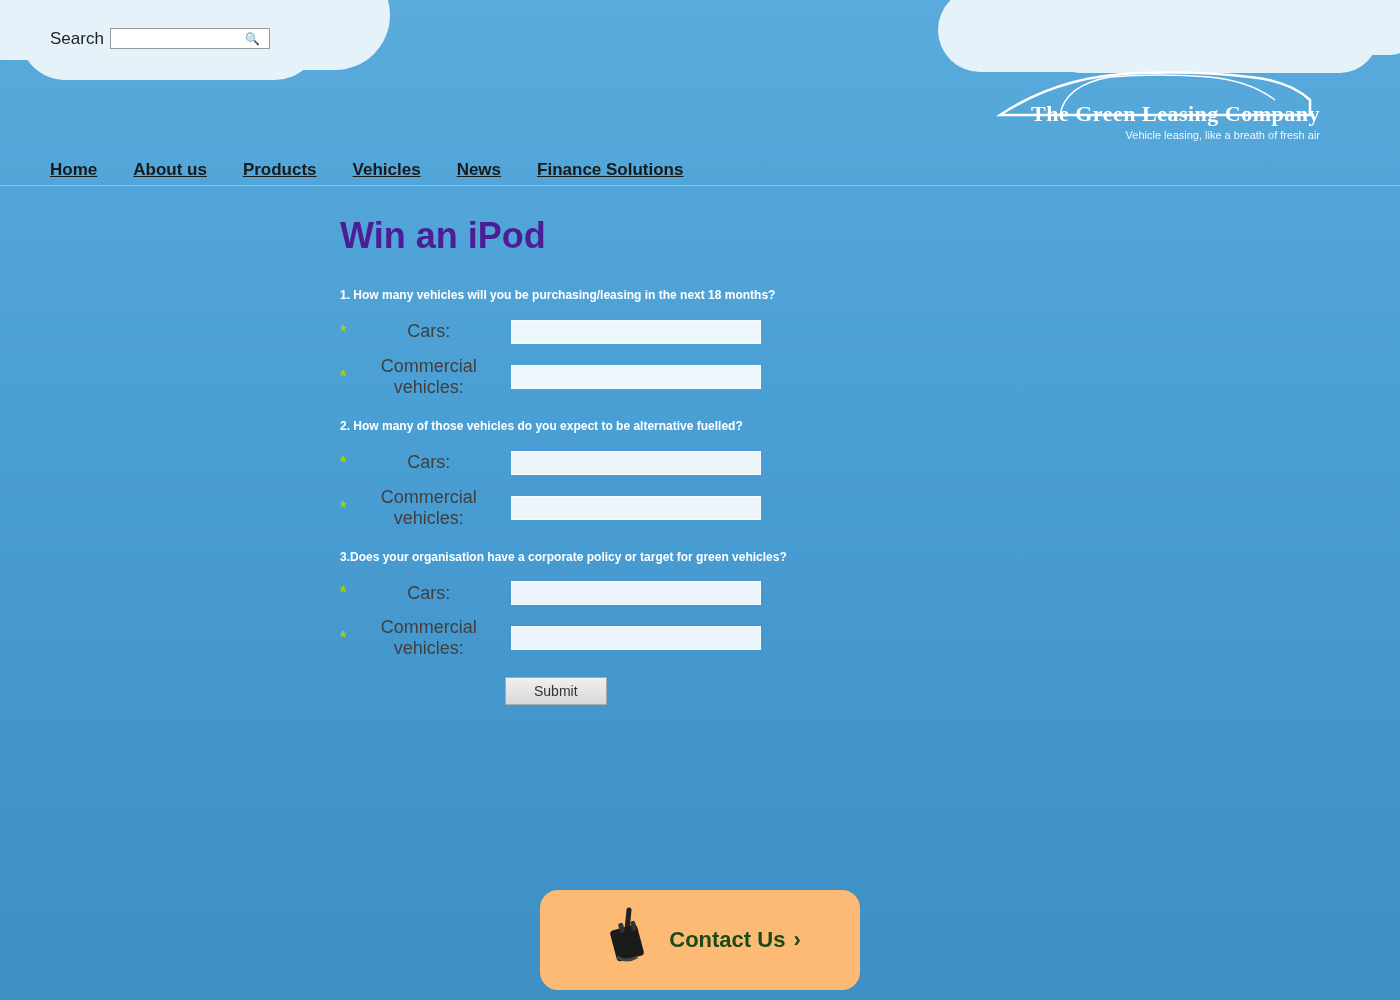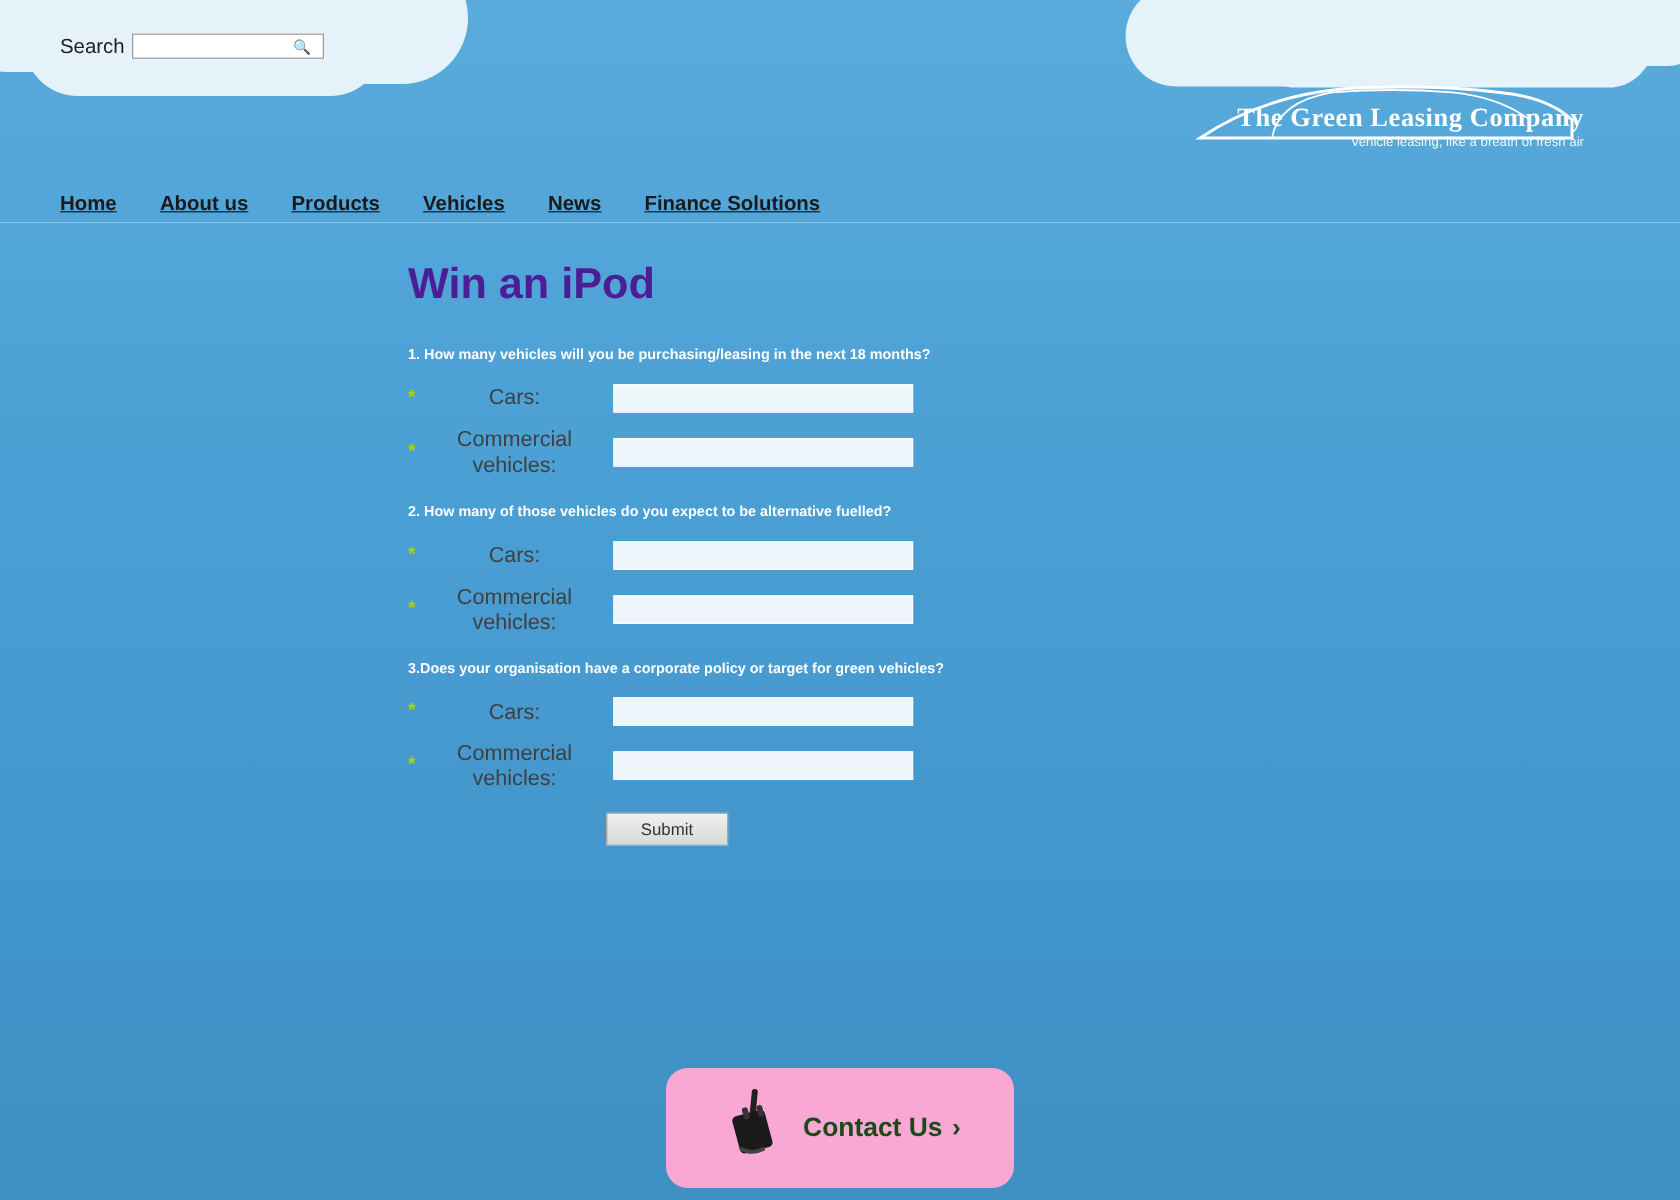--- a/index.html
+++ b/index.html
@@ -93,20 +93,21 @@
       right: 0;
       text-align: right;
     }
 
     .logo-company-name {
       font-size: 22px;
       color: white;
       font-weight: bold;
       font-family: 'Georgia', serif;
       letter-spacing: 0.5px;
+      margin-top: 16px;
     }
 
     .logo-tagline {
       font-size: 11px;
       color: rgba(255,255,255,0.9);
       margin-top: 2px;
     }
 
     
     .nav {
@@ -210,23 +211,23 @@
       cursor: pointer;
       color: #333;
     }
 
     
     .contact-banner {
       position: absolute;
       bottom: 10px;
       left: 50%;
       transform: translateX(-50%);
-      width: 290px;
+      width: 320px;
       height: 100px;
-      background: #f9a8d4;
+      background: #fdba74;
       border-radius: 18px;
       display: flex;
       align-items: center;
       justify-content: center;
       gap: 10px;
       cursor: pointer;
       overflow: hidden;
     }
 
     .contact-plug-icon {

